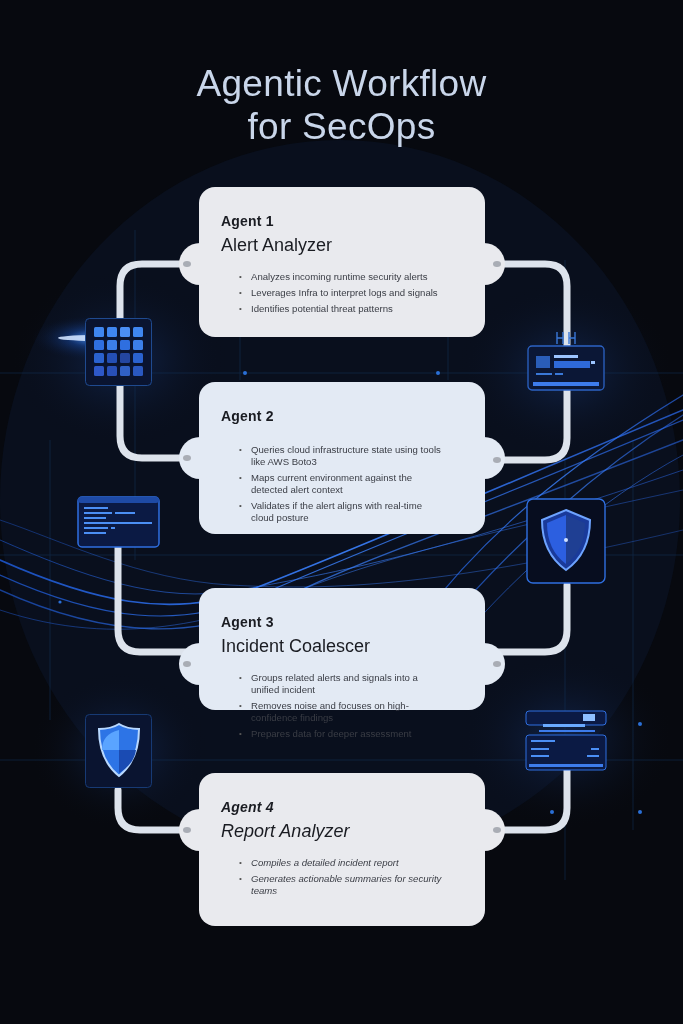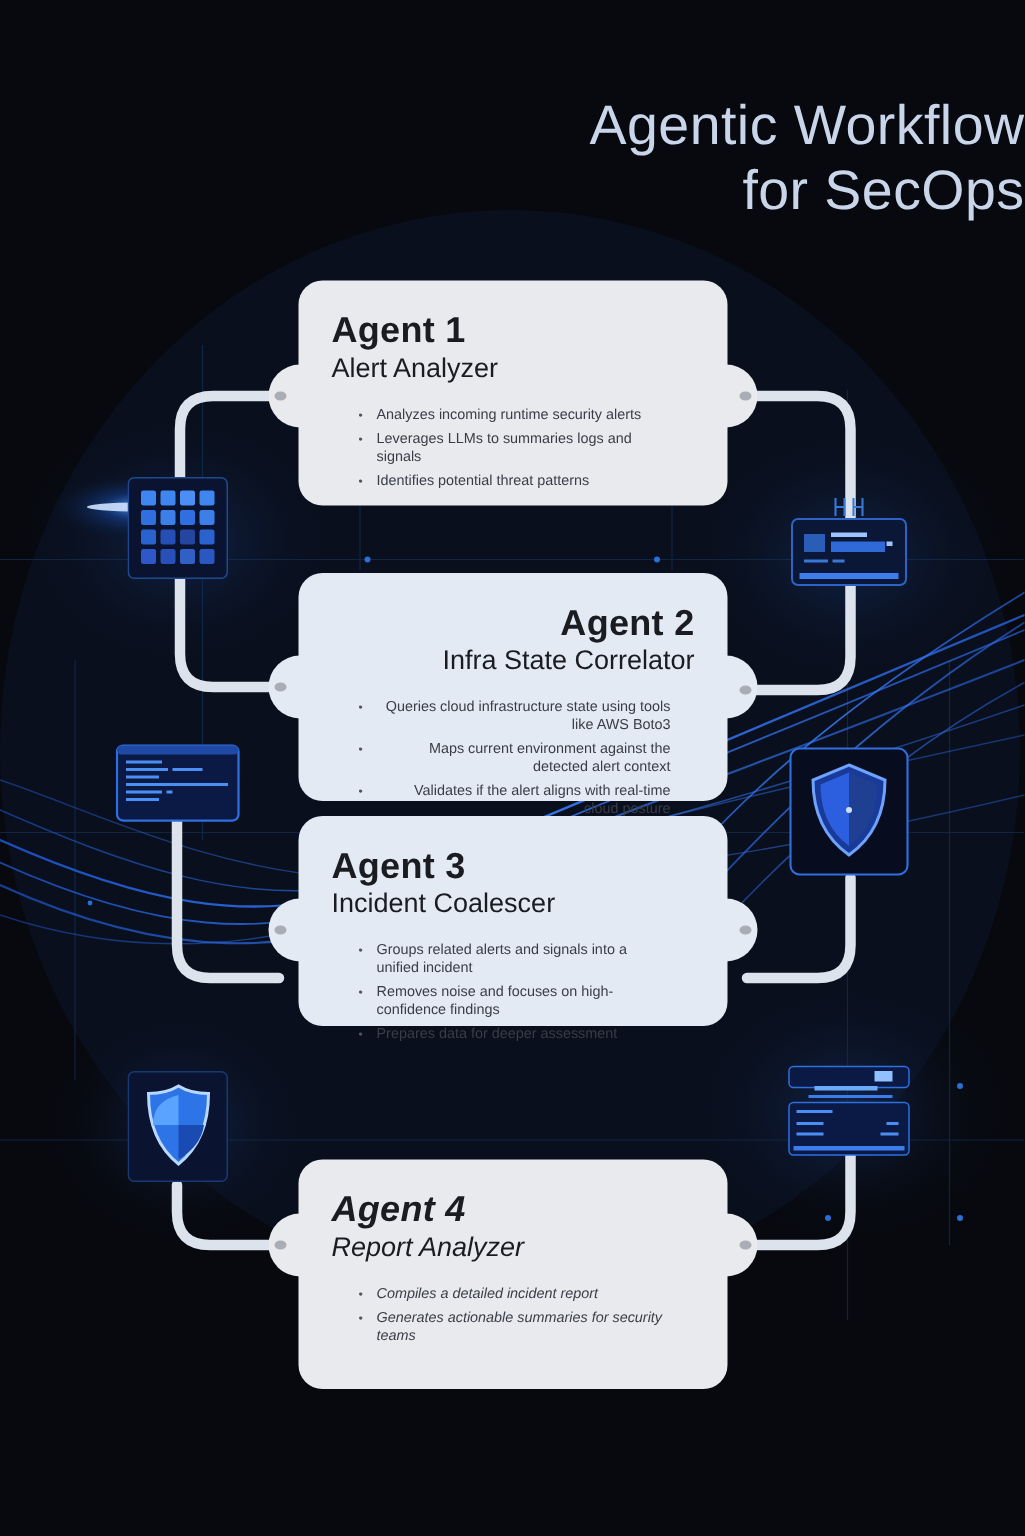--- a/index.html
+++ b/index.html
@@ -26,21 +26,21 @@
     background:inherit; top:56px; z-index:-1;
   }
   .lobe.l { left:-20px; }
   .lobe.r { right:-20px; }
   .dot {
     position:absolute; width:8px; height:6px; border-radius:50%;
     background:#a9adb5; top:74px;
   }
   .dot.l { left:-16px; }
   .dot.r { right:-16px; }
-  .agent-num { font-size:24px; font-weight:700; line-height:24px; margin:0; letter-spacing:0.2px; }
+  .agent-num { font-size:14px; font-weight:700; line-height:24px; margin:0; letter-spacing:0.2px; }
   .agent-role { font-size:18px; font-weight:400; line-height:19px; margin:3px 0 5px 0; }
   .bullets { list-style:none; margin:16px; padding:0 0 0 0; }
   .bullets li {
     font-size:9.6px; line-height:12px; color:#3a3d45; padding-left:14px; position:relative;
     margin-bottom:4px;
   }
   .bullets li::before { content:"•"; position:absolute; left:2px; top:0; font-size:8px; color:#555; }
   .icon-box { position:absolute; z-index:2; }
 </style>
 </head>
@@ -212,54 +212,53 @@
         <rect x="6" y="30" width="24" height="2"></rect>
         <rect x="6" y="38" width="18" height="2"></rect>
         <rect x="6" y="45" width="18" height="2"></rect>
     <rect x="66" y="38" width="8" height="2"></rect>
         <rect x="62" y="45" width="12" height="2"></rect>
       </g>
     <rect x="4" y="54" width="74" height="3" fill="#3d7cec"></rect>
   </svg>
 </div>
 
-<h1 class="title" style="margin:0;text-align:right;">
+<h1 class="title" style="margin:0;">
   <span>Agentic Workflow</span>
   <span>for SecOps</span>
 </h1>
 
 <div class="card" style="top:187px;height:150px;">
   <div class="lobe l"></div>
   <div class="lobe r"></div>
   <div class="dot l"></div>
   <div class="dot r"></div>
   <h2 class="agent-num">Agent 1</h2>
   <div class="agent-role">Alert Analyzer</div>
   <ul class="bullets">
     <li>Analyzes incoming runtime security alerts</li>
-    <li>Leverages LLMs to summaries logs and signals</li>
+    <li>Leverages Infra to interpret logs and signals</li>
     <li>Identifies potential threat patterns</li>
   </ul>
 </div>
 
-<div class="card tint" style="top:382px;height:152px;text-align:right;">
+<div class="card tint" style="top:382px;height:152px;">
   <div class="lobe l" style="top:55px;"></div>
   <div class="lobe r" style="top:55px;"></div>
   <div class="dot l" style="top:73px;"></div>
   <div class="dot r" style="top:75px;"></div>
   <h2 class="agent-num">Agent 2</h2>
-  <div class="agent-role">Infra State Correlator</div>
   <ul class="bullets">
     <li>Queries cloud infrastructure state using tools like AWS Boto3</li>
     <li>Maps current environment against the detected alert context</li>
     <li>Validates if the alert aligns with real-time cloud posture</li>
   </ul>
 </div>
 
-<div class="card tint" style="top:544px;height:140px;">
+<div class="card tint" style="top:588px;height:122px;">
   <div class="lobe l" style="top:55px;"></div>
   <div class="lobe r" style="top:55px;"></div>
   <div class="dot l" style="top:73px;"></div>
   <div class="dot r" style="top:73px;"></div>
   <h2 class="agent-num">Agent 3</h2>
   <div class="agent-role">Incident Coalescer</div>
   <ul class="bullets">
     <li>Groups related alerts and signals into a unified incident</li>
     <li>Removes noise and focuses on high-confidence findings</li>
     <li>Prepares data for deeper assessment</li>

